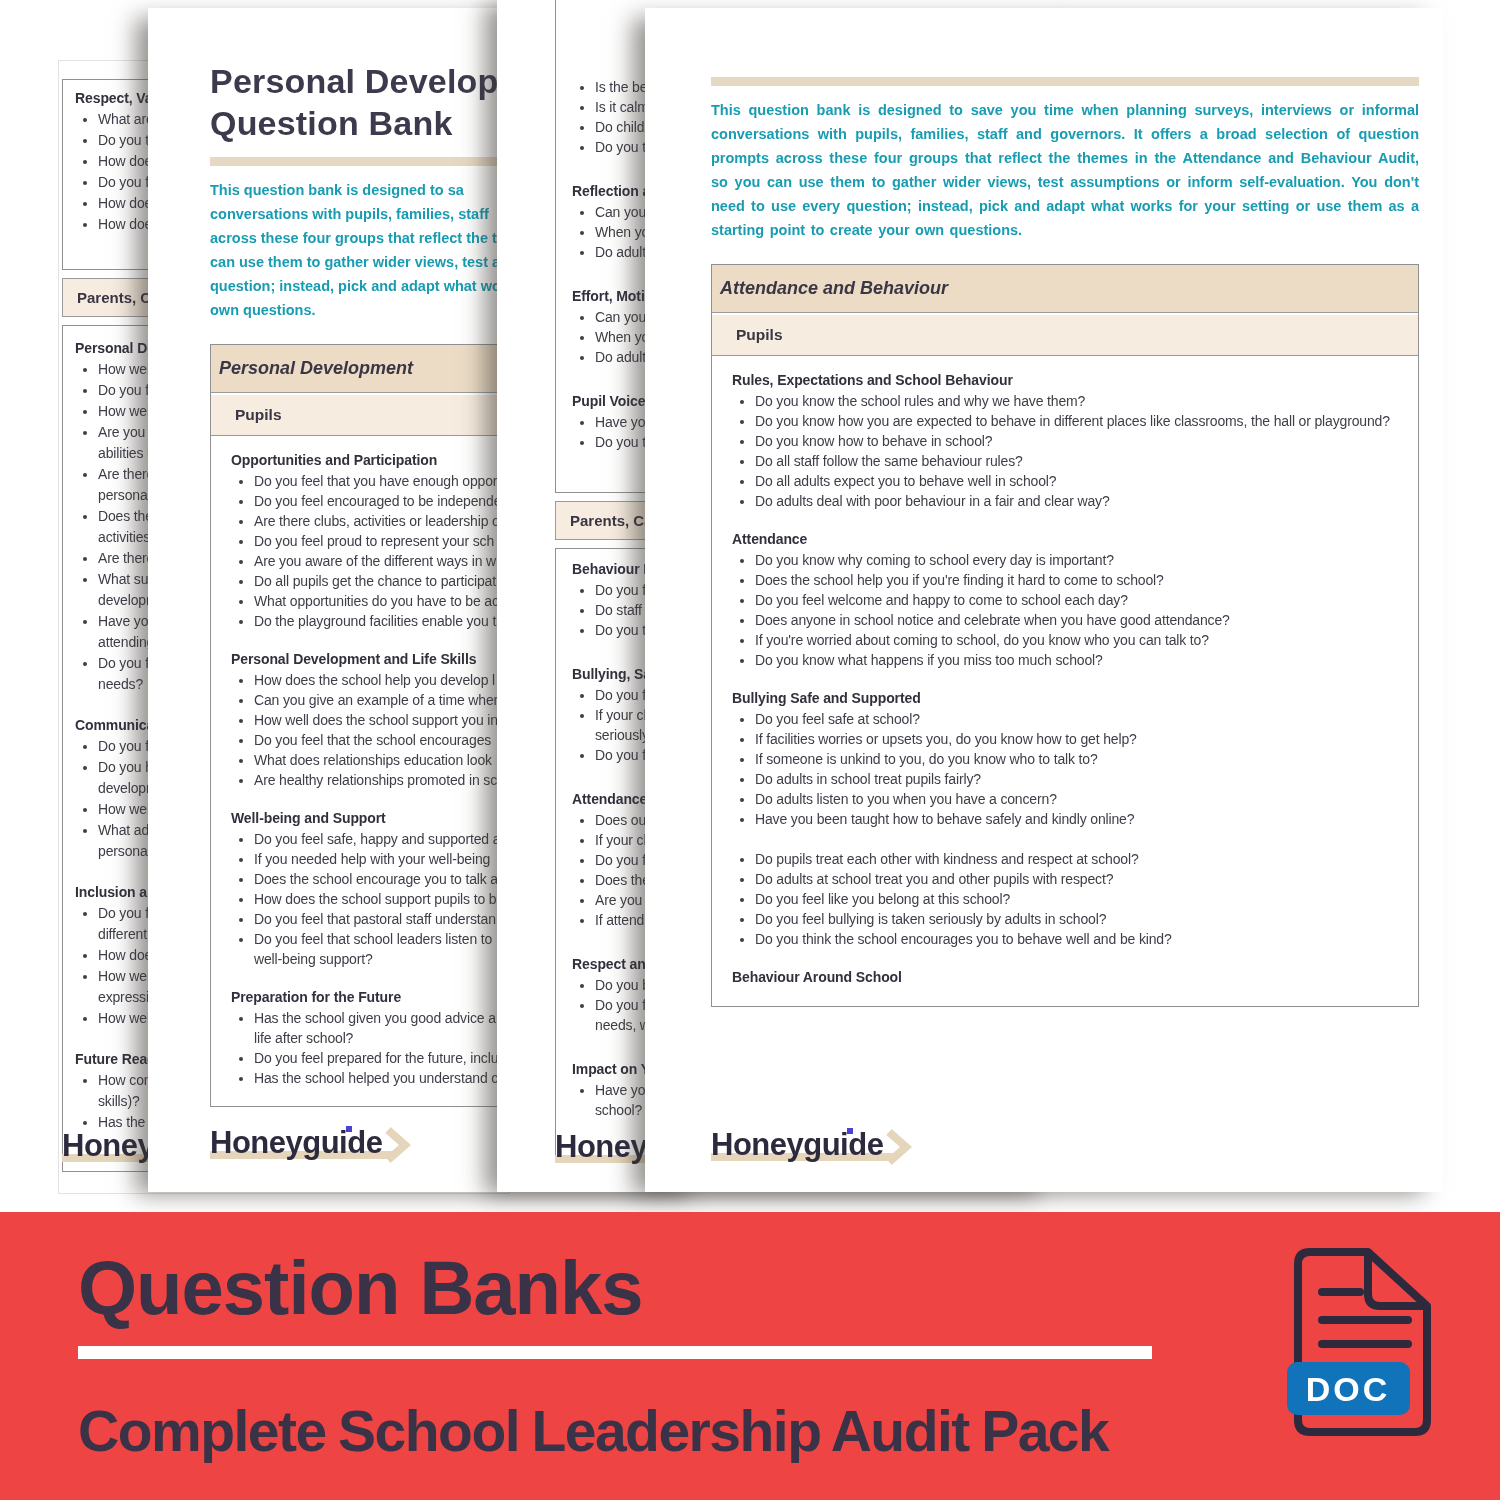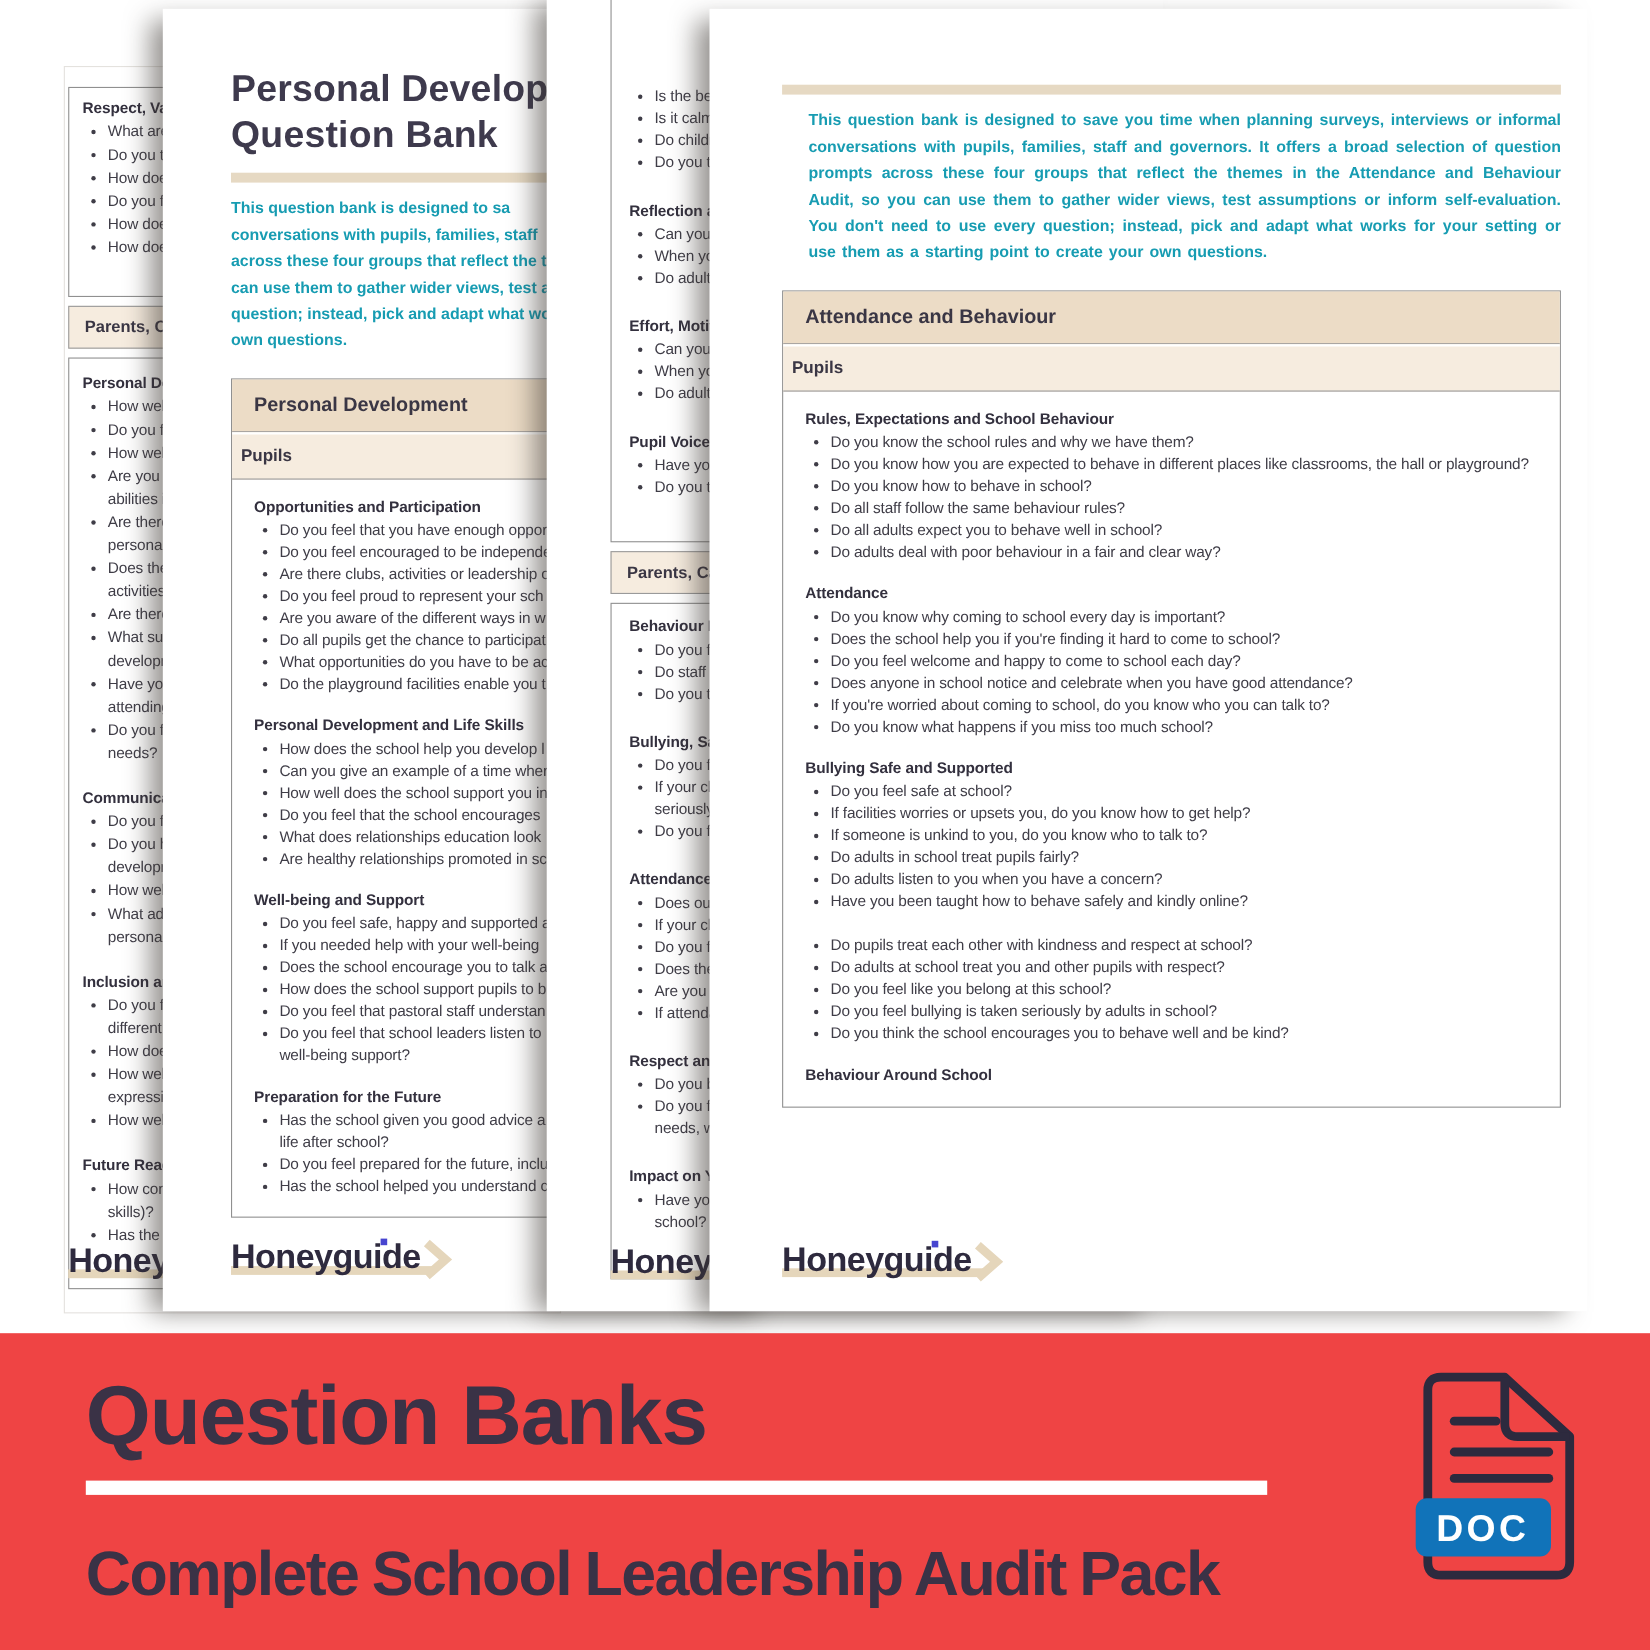--- a/index.html
+++ b/index.html
@@ -19,25 +19,25 @@
 
   .inner1{padding:18px 0 0 3px;width:700px;}
   .inner2{padding:52px 0 0 62px;width:700px;}
   .inner3{padding:0 0 0 58px;width:650px;}
   .inner4{padding:56px 24px 0 66px;width:708px;}
 
   .doc-title{font-size:34px;line-height:42px;font-weight:700;color:#3e3a4d;letter-spacing:.2px;white-space:pre-line;}
   .title-bar{height:9px;background:#e6d9c3;margin-top:13px;}
   .intro{margin-top:12px;color:#179cb2;font-weight:700;font-size:14.5px;line-height:24px;}
   .intro-clip{white-space:pre-line;}
-  .intro-full{text-align:justify;word-spacing:1.5px;margin-left:24px;}
+  .intro-full{text-align:justify;word-spacing:1.5px;}
 
   .qtable{border:1px solid #909090;margin-top:22px;background:#fff;}
-  .qt-header{background:#ecdcc6;font-weight:700;font-size:18px;color:#3a3644;padding:13px 20px;border-bottom:1px solid #9a9a9a;}
-  .qt-sub{background:#f6ecdf;font-weight:700;font-size:15.5px;color:#3a3644;padding:11px 8px;border-top:2px solid #ffffff;border-bottom:1px solid #9a9a9a;}
+  .qt-header{background:#ecdcc6;font-weight:700;font-size:18px;color:#3a3644;padding:13px 8px;border-bottom:1px solid #9a9a9a;font-style:italic;}
+  .qt-sub{background:#f6ecdf;font-weight:700;font-size:15.5px;color:#3a3644;padding:11px 24px;border-top:2px solid #ffffff;border-bottom:1px solid #9a9a9a;}
   .qt-body{padding:16px 20px 18px;}
 
   .qgroup{margin-bottom:20px;}
   .qgroup:last-child{margin-bottom:0;}
   .qhead{font-size:14px;font-weight:700;color:#33303e;margin:0 0 3px;letter-spacing:-.1px;}
   .qlist{margin:0;padding-left:23px;}
   .qlist li{font-size:14px;color:#3f3d47;line-height:20px;white-space:pre-line;letter-spacing:-.15px;margin:0;}
 
   
   .page1 .qlist li{line-height:21px;}

